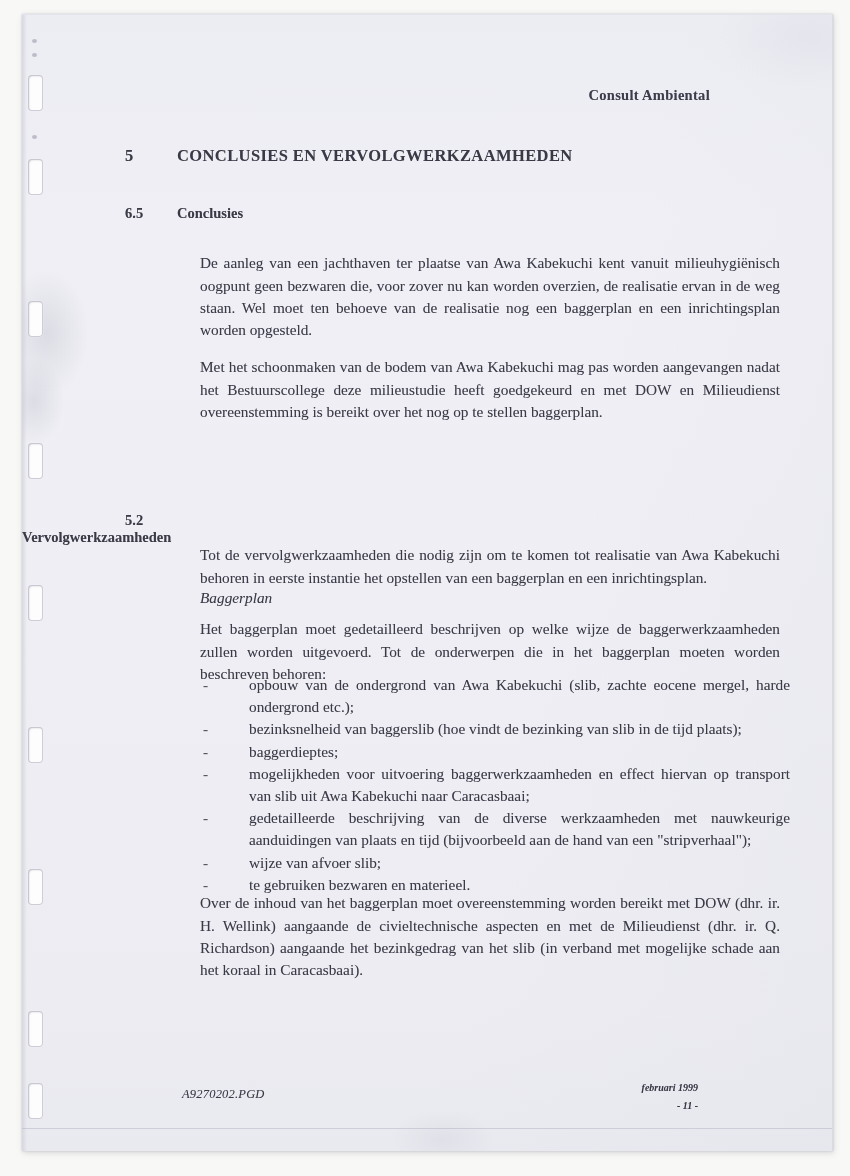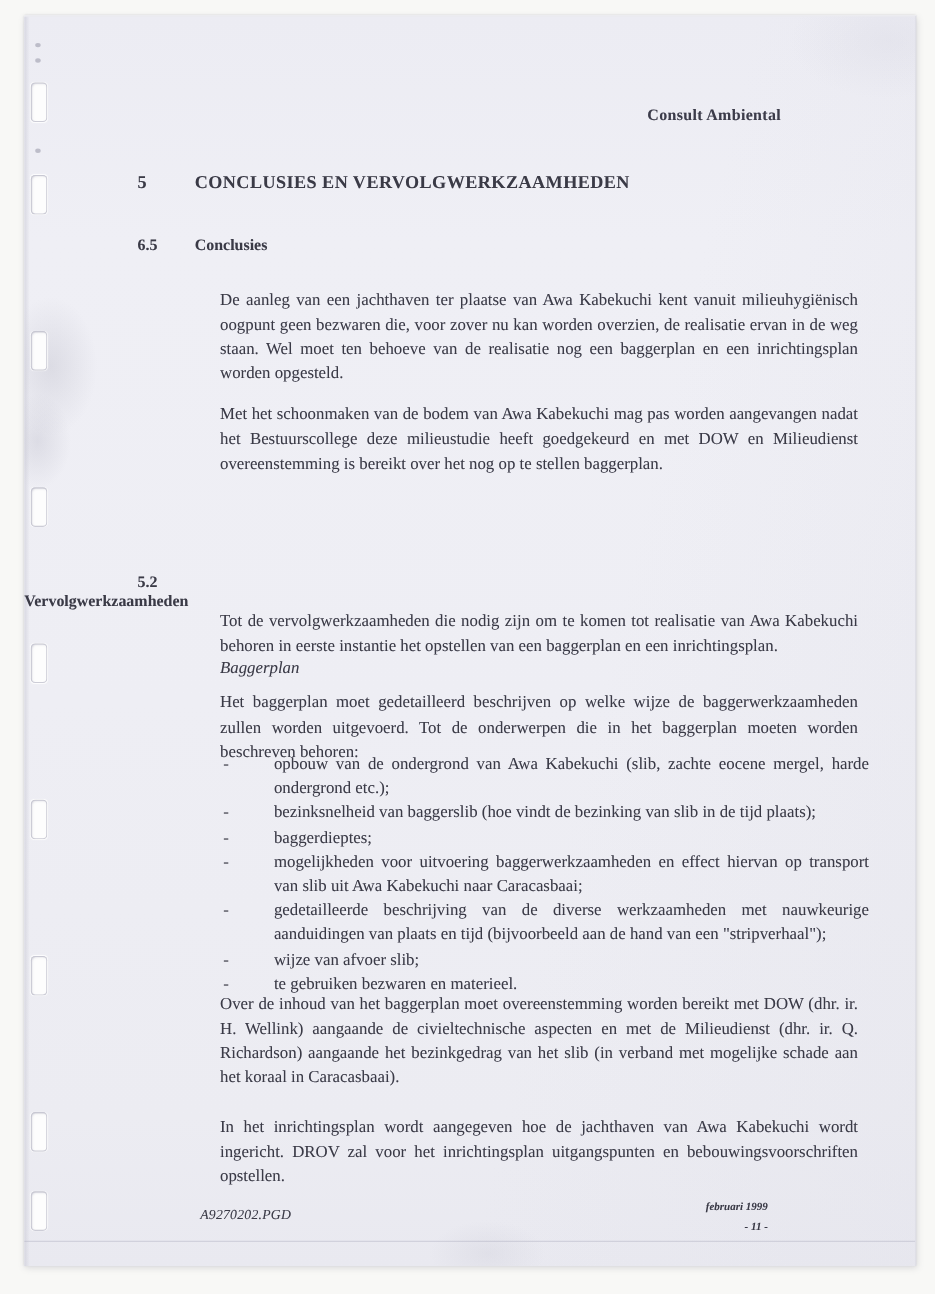--- a/index.html
+++ b/index.html
@@ -83,21 +83,20 @@
   }
 
   
   #content {
     position: absolute;
     left: 0;
     top: 0;
     width: 732px;
     height: 1136px;
     color: #3b3b48;
-    margin-top: 10px;
   }
   .ink {
     color: #3a3a46;
     text-shadow: 0 0 0.6px rgba(90,90,108,0.30);
   }
 
   #doc-header {
     position: absolute;
     right: 44px;
     top: 72px;
@@ -291,21 +290,20 @@
       </li>
       <li>
         <span class="dash">-</span>
         <span>te gebruiken bezwaren en materieel.</span>
       </li>
     </ul>
 
     <p id="para-overleg" class="para ink">Over de inhoud van het baggerplan moet overeenstemming worden bereikt met DOW (dhr. ir. H. Wellink) aangaande de civieltechnische aspecten en met de Milieudienst (dhr. ir. Q. Richardson) aangaande het bezinkgedrag van het slib (in verband met mogelijke schade aan het koraal in Caracasbaai).</p>
 
 
-    <p id="para-inrichtingsplan" class="para ink">In het inrichtingsplan wordt aangegeven hoe de jachthaven van Awa Kabekuchi wordt ingericht. DROV zal voor het inrichtingsplan uitgangspunten en bebouwingsvoorschriften opstellen.</p>
 
     <div id="footer-code" class="ink">A9270202.PGD</div>
 
     <div id="footer-right" class="ink">
       <div>februari 1999</div>
       <div>- 11 -</div>
     </div>
 
   </div>
 </div>

